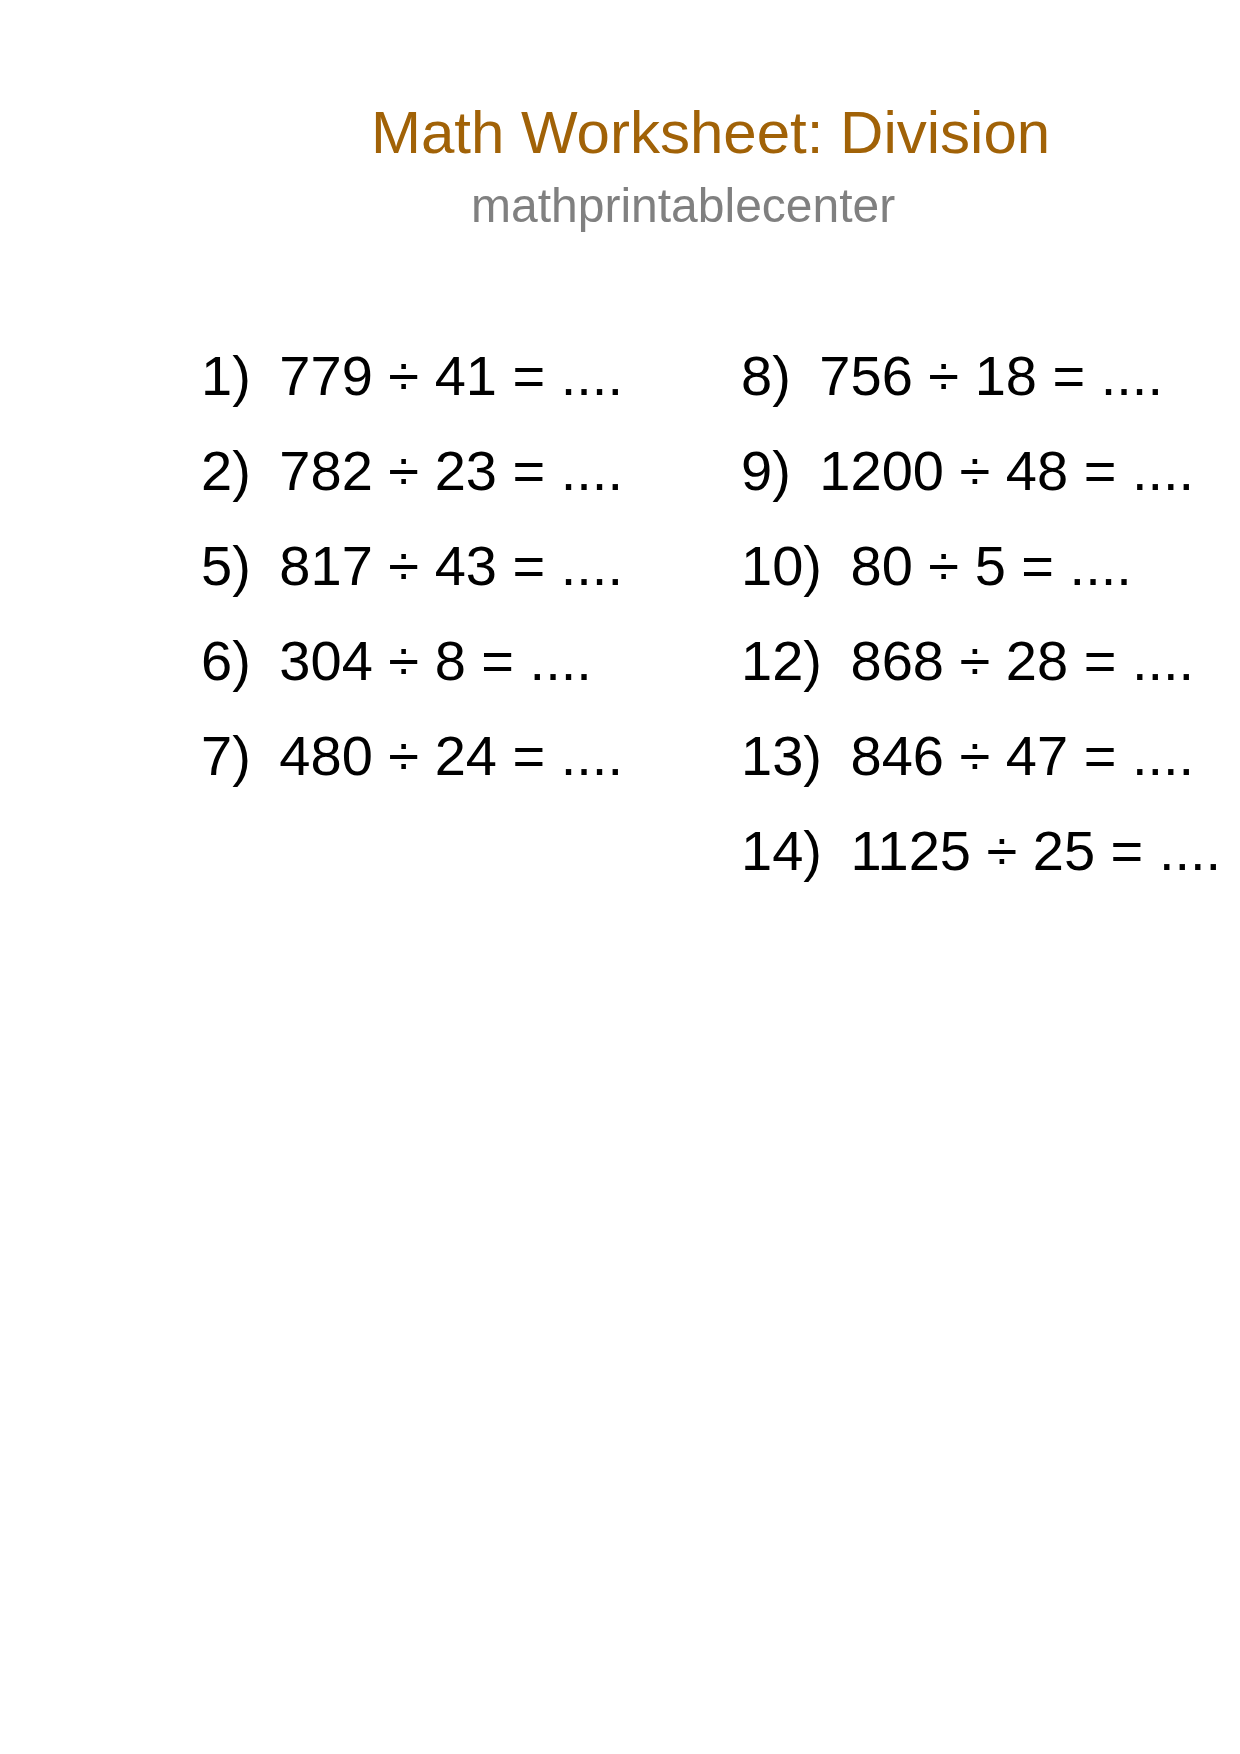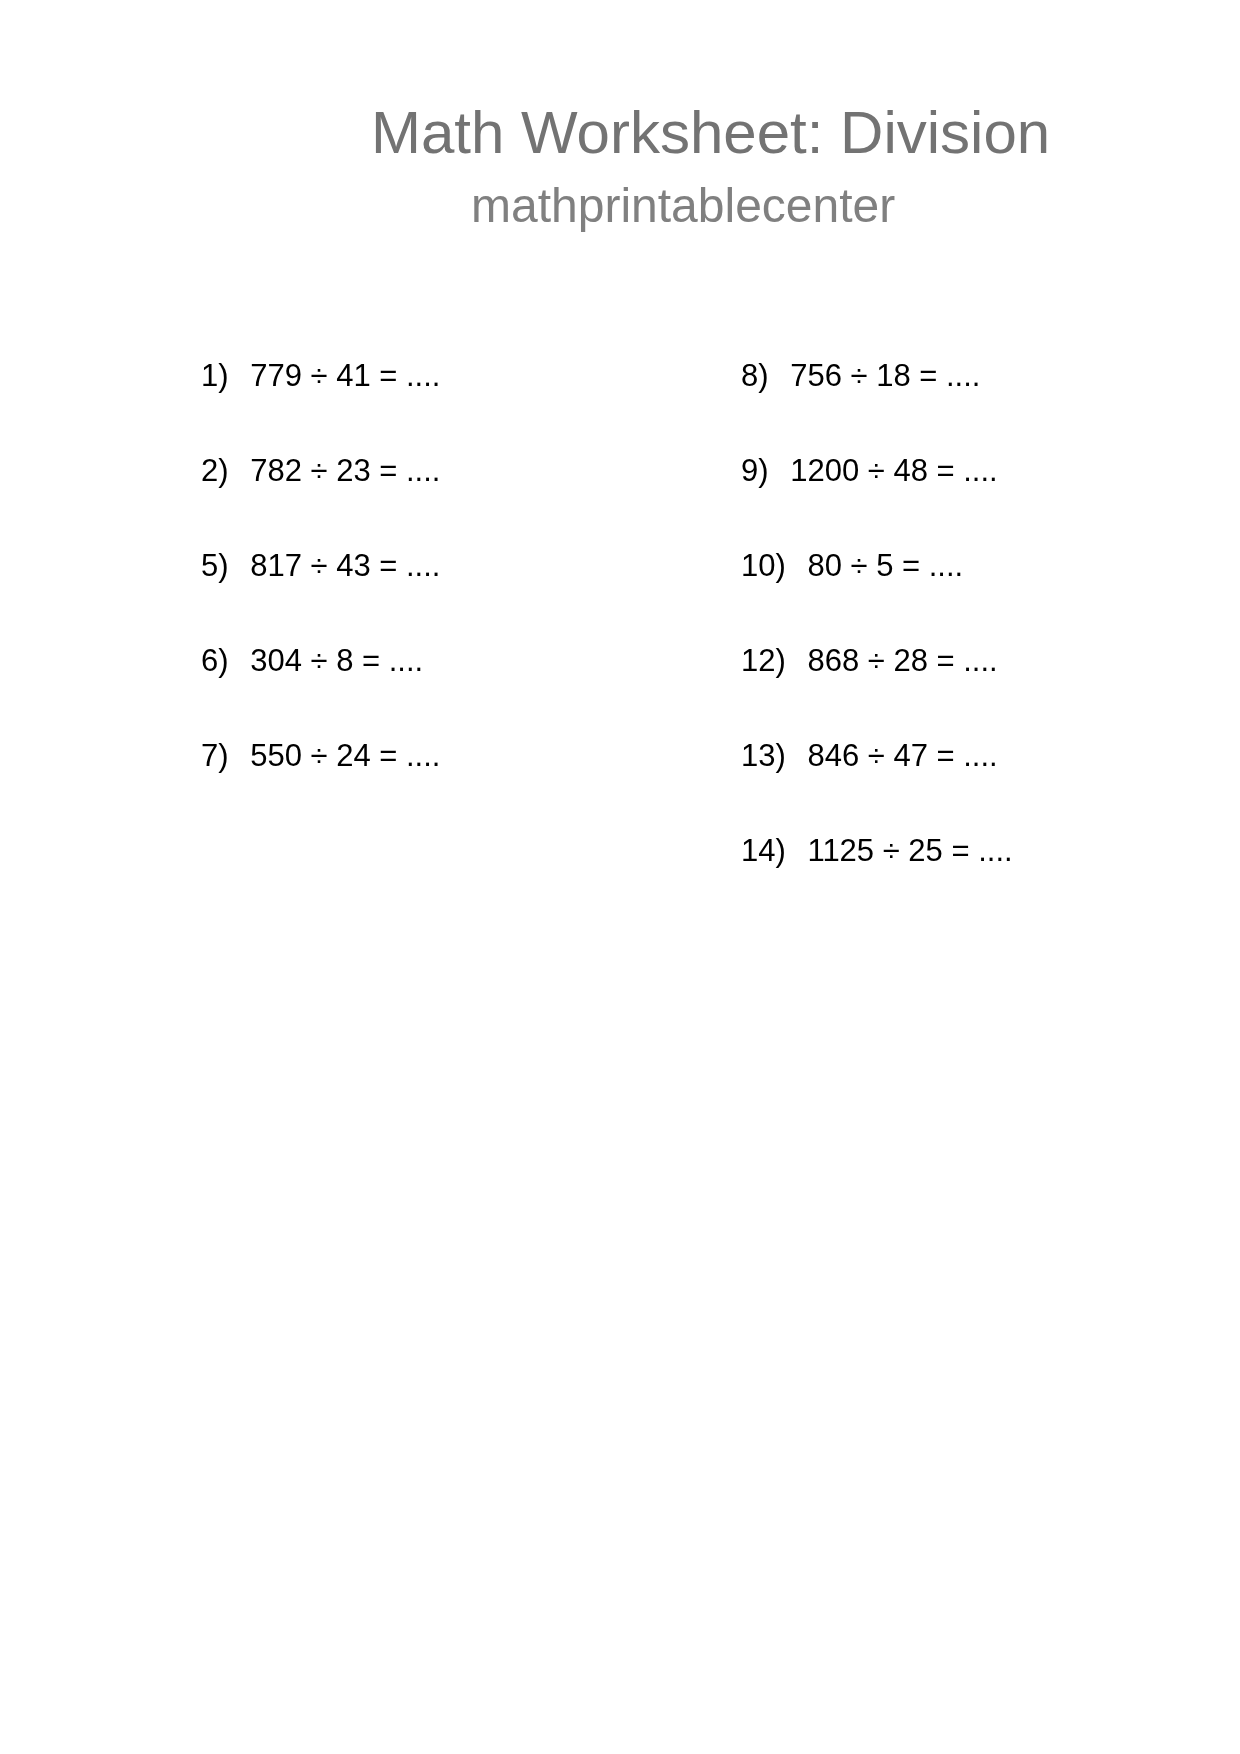--- a/index.html
+++ b/index.html
@@ -15,59 +15,59 @@
       font-family: "Liberation Sans", sans-serif;
       color: #000000;
     }
     .title {
       position: absolute;
       left: 371px;
       top: 97px;
       font-size: 60px;
       line-height: 72px;
       white-space: nowrap;
-      color: #737373;
+      color: #a16207;
     }
     .subtitle {
       position: absolute;
       left: 471px;
       top: 181px;
       font-size: 48px;
       line-height: 50px;
       white-space: nowrap;
       color: #808080;
     }
     .column {
       position: absolute;
       top: 348px;
     }
     .column.left { left: 201px; }
     .column.right { left: 741px; }
     .problem {
       height: 95px;
-      font-size: 31px;
+      font-size: 56px;
       line-height: 56px;
       white-space: nowrap;
       color: #000000;
     }
     .problem .num { display: inline; }
     .problem .gap { display: inline-block; width: 13px; }
   </style>
 </head>
 <body>
 
 <div class="title">Math Worksheet: Division</div>
 <div class="subtitle">mathprintablecenter</div>
 
 <div class="column left">
   <div class="problem"><span class="num">1)</span><span class="gap"></span> <span>779 ÷ 41 = ....</span></div>
   <div class="problem"><span class="num">2)</span><span class="gap"></span> <span>782 ÷ 23 = ....</span></div>
   <div class="problem"><span class="num">5)</span><span class="gap"></span> <span>817 ÷ 43 = ....</span></div>
   <div class="problem"><span class="num">6)</span><span class="gap"></span> <span>304 ÷ 8 = ....</span></div>
-  <div class="problem"><span class="num">7)</span><span class="gap"></span> <span>550 ÷ 24 = ....</span></div>
+  <div class="problem"><span class="num">7)</span><span class="gap"></span> <span>480 ÷ 24 = ....</span></div>
 </div>
 
 <div class="column right">
   <div class="problem"><span class="num">8)</span><span class="gap"></span> <span>756 ÷ 18 = ....</span></div>
   <div class="problem"><span class="num">9)</span><span class="gap"></span> <span>1200 ÷ 48 = ....</span></div>
   <div class="problem"><span class="num">10)</span><span class="gap"></span> <span>80 ÷ 5 = ....</span></div>
   <div class="problem"><span class="num">12)</span><span class="gap"></span> <span>868 ÷ 28 = ....</span></div>
   <div class="problem"><span class="num">13)</span><span class="gap"></span> <span>846 ÷ 47 = ....</span></div>
   <div class="problem"><span class="num">14)</span><span class="gap"></span> <span>1125 ÷ 25 = ....</span></div>
 </div>

